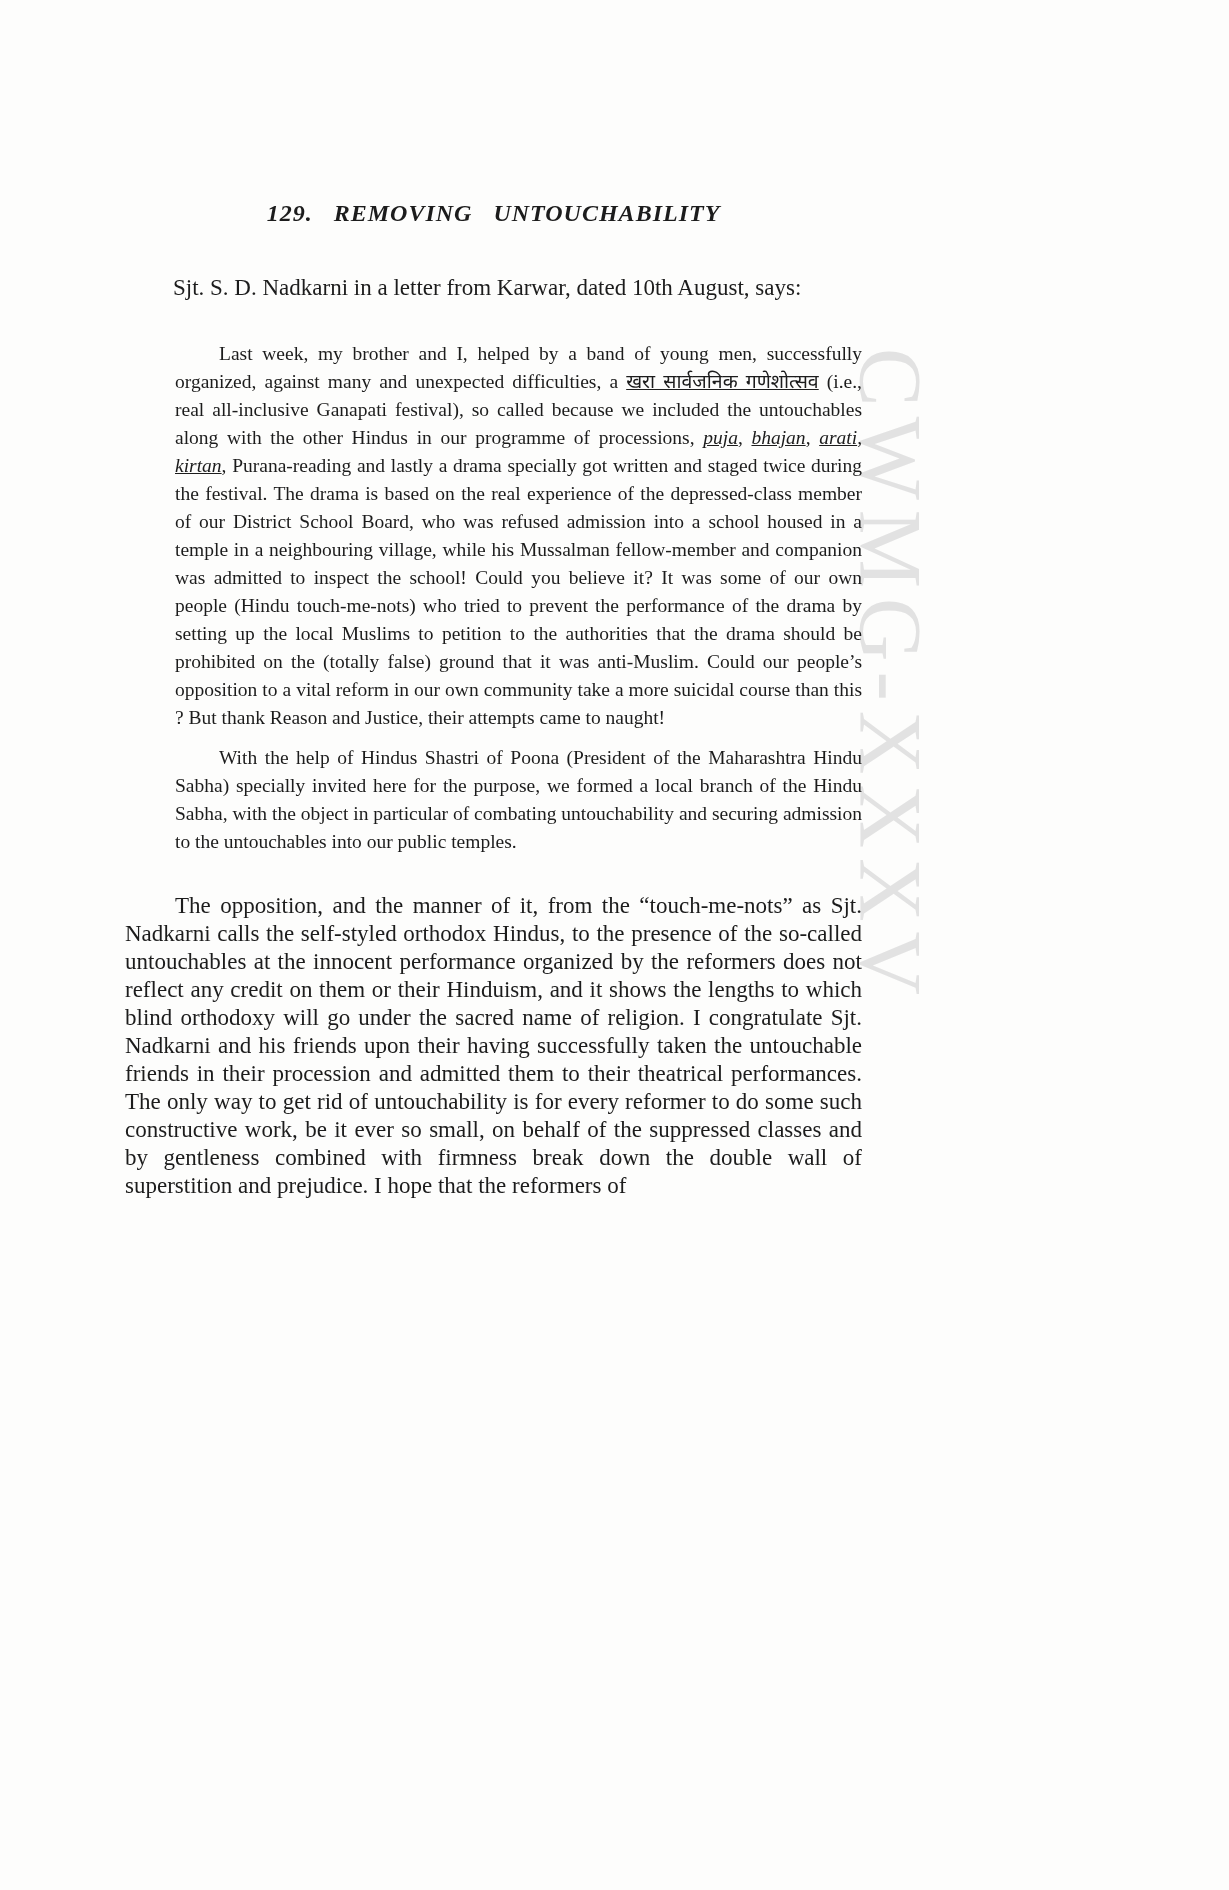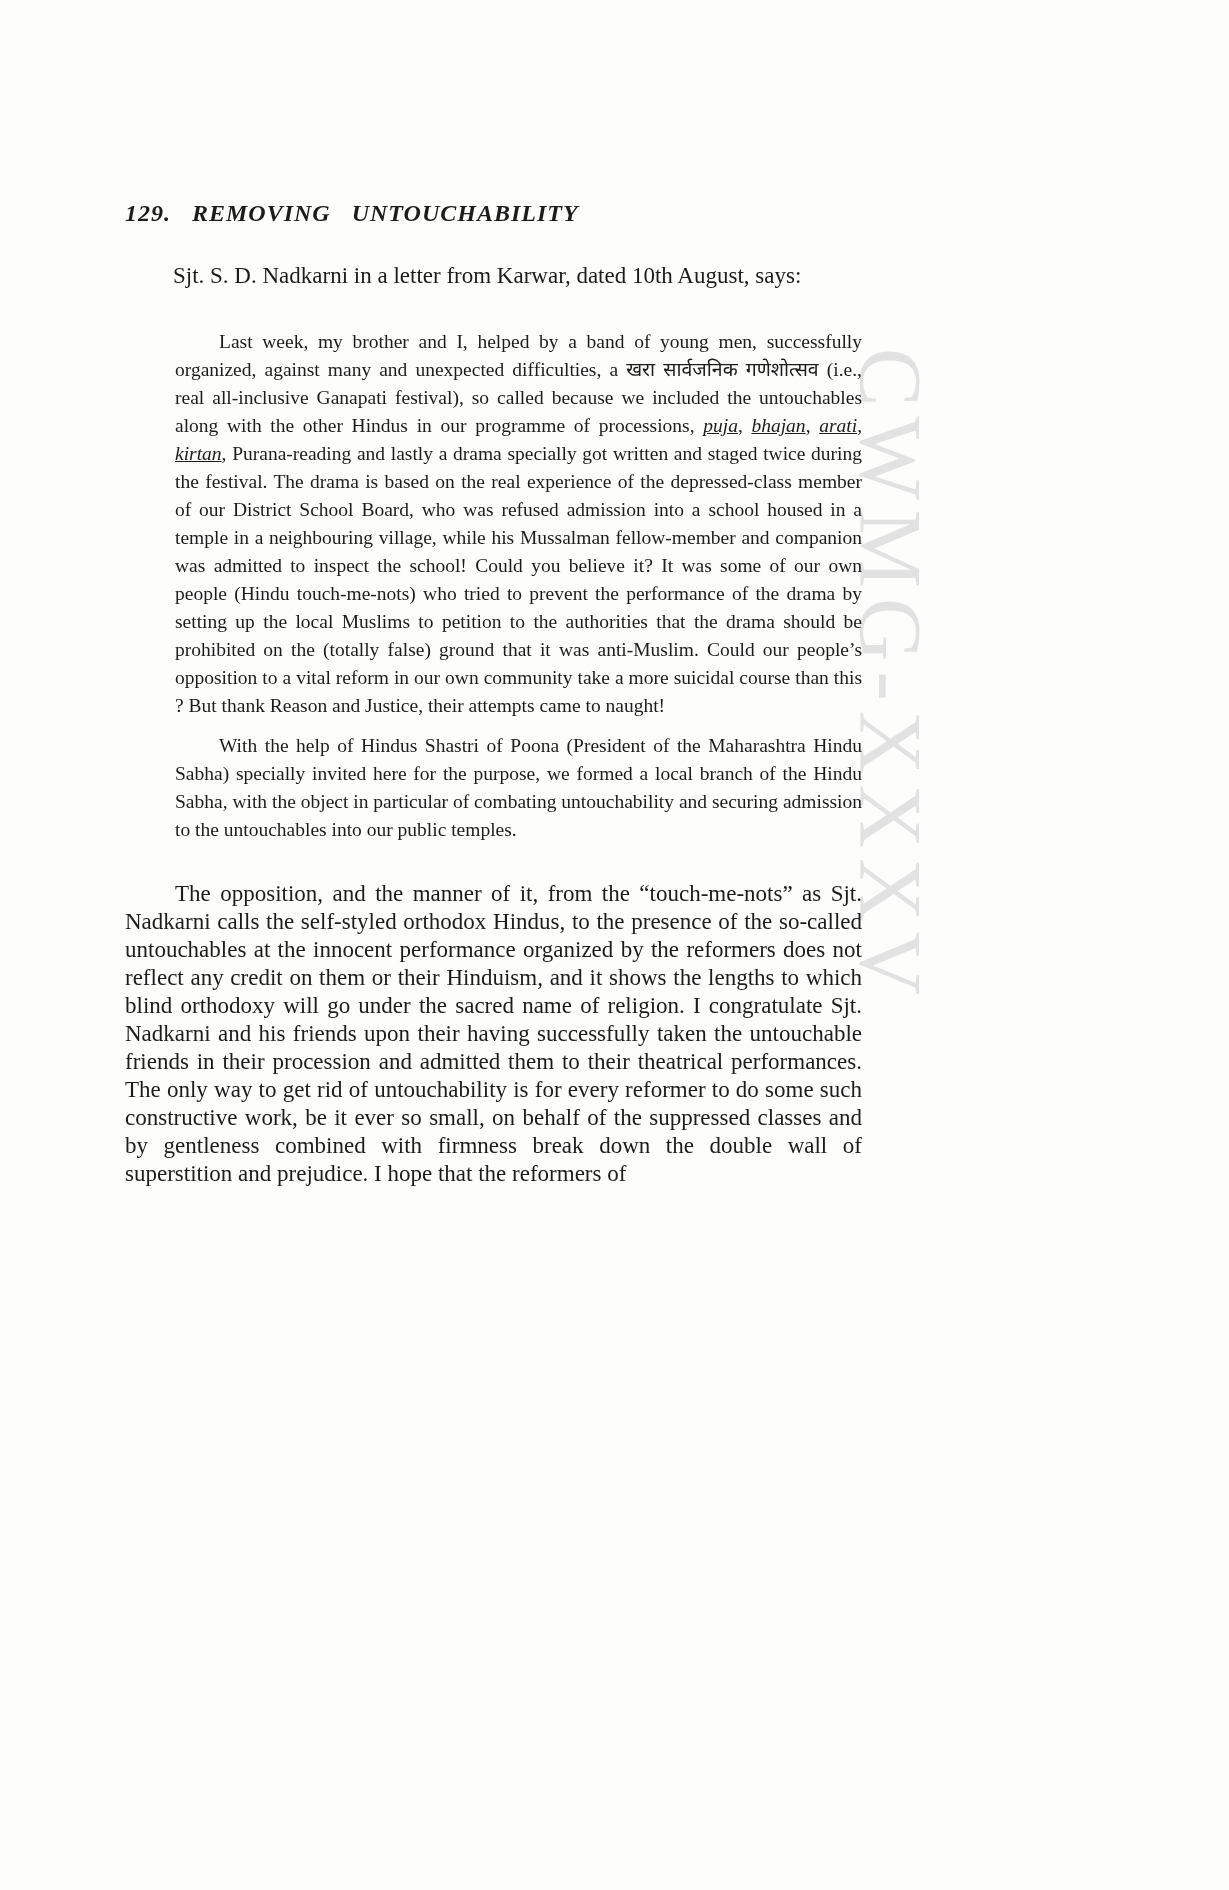--- a/index.html
+++ b/index.html
@@ -31,45 +31,46 @@
     z-index: 0;
   }
   .content {
     position: absolute;
     left: 125px;
     top: 200px;
     width: 737px;
     z-index: 1;
   }
   .chapter-title {
+    text-align: center;
     font-style: italic;
     font-size: 24px;
     letter-spacing: 1px;
     word-spacing: 14px;
-    margin: 0 0 34px 0;
+    margin: 0 0 46px 0;
   }
   .intro-par {
     font-size: 23px;
     line-height: 29px;
     text-align: justify;
     text-indent: 48px;
     margin: 0 0 38px 0;
   }
   .quoted-letter {
     margin-left: 50px;
     font-size: 19.5px;
     line-height: 28px;
     text-align: justify;
   }
   .quoted-letter p {
     margin: 0 0 12px 0;
     text-indent: 44px;
   }
   .seg-italic { font-style: italic; text-decoration: underline; }
-  .seg-devanagari { font-family: "Liberation Serif", "DejaVu Sans", sans-serif; }
+  .seg-devanagari { font-family: "Liberation Serif", "DejaVu Sans", sans-serif; text-decoration: underline; }
   .body-par {
     font-size: 23px;
     line-height: 28px;
     text-align: justify;
     text-indent: 50px;
     margin: 36px 0 0 0;
   }
 </style>
 </head>
 <body>

